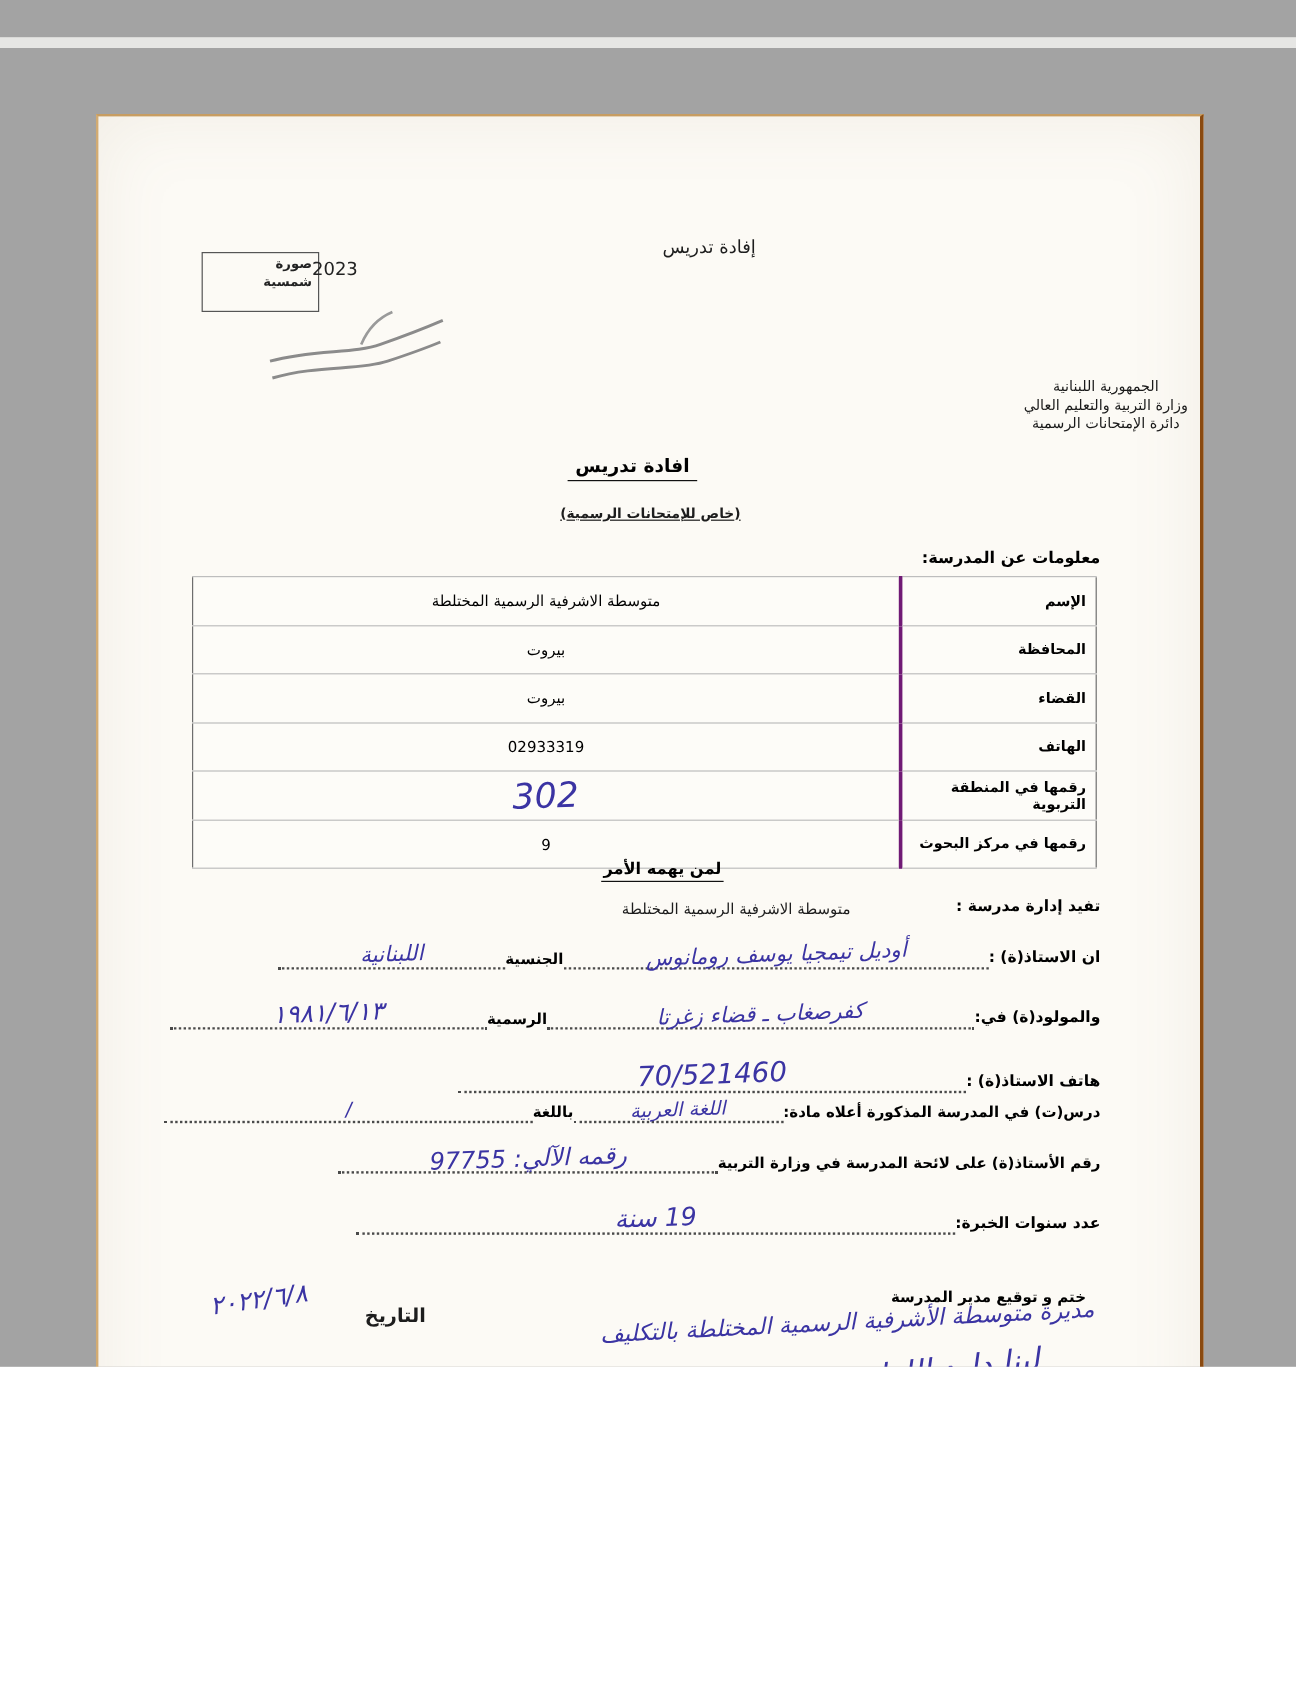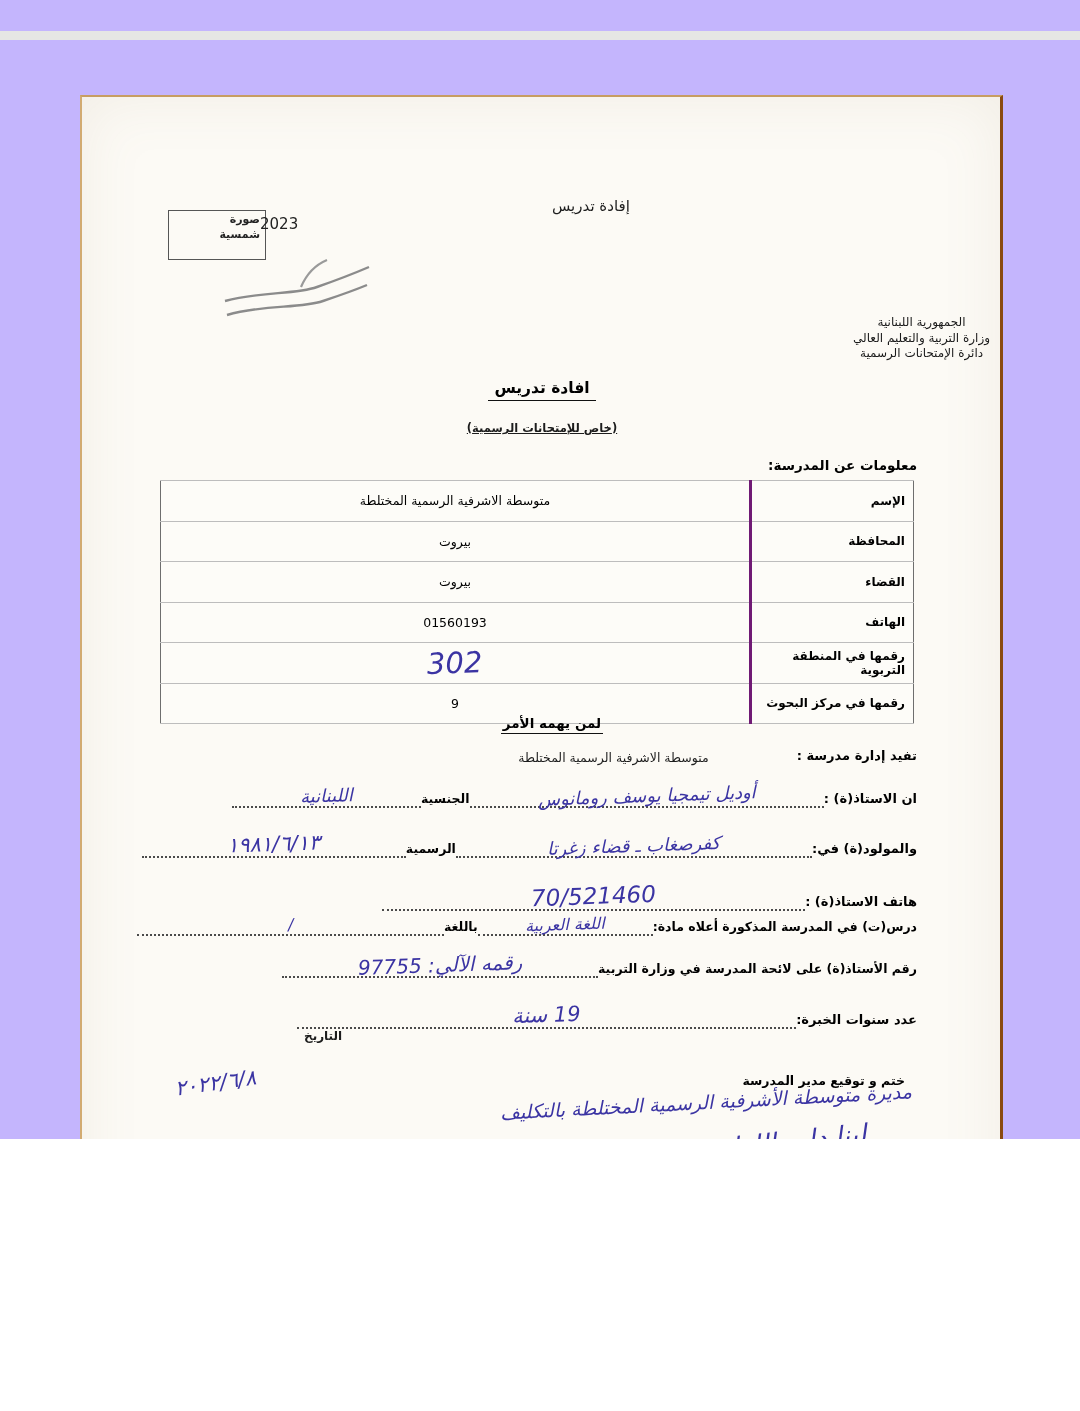--- a/index.html
+++ b/index.html
@@ -1,33 +1,33 @@
 <!DOCTYPE html>
 <html><head>
 <meta charset="utf-8">
 <style>
   html,body{margin:0;padding:0;}
   body{width:1080px;height:1411px;background:#ffffff;font-family:"DejaVu Sans",sans-serif;overflow:hidden;}
-  .canvas{position:relative;width:1080px;height:1139px;background:#c4b5fd;overflow:hidden;}
+  .canvas{position:relative;width:1080px;height:1139px;background:#a3a3a3;overflow:hidden;}
   .gray-band{position:absolute;top:31px;left:0;width:1080px;height:9px;background:#e6e6e4;}
   .page{position:absolute;left:80px;top:95px;width:918px;height:1277px;background:#fcfaf5;
         border-top:2px solid #c79d62;border-left:2px solid #d2ab72;border-right:3px solid #8a4a10;
         box-shadow:inset 0 0 60px rgba(150,130,100,.10);}
   .bottom-band{position:absolute;left:-2px;right:-3px;bottom:0;height:27px;background:#84500e;
         border-radius:60px 40px 0 0 / 16px 9px 0 0;}
   .abs{position:absolute;}
   .printed{color:#1d1d1d;}
   .hw{font-style:italic;color:#3b34a3;font-family:"DejaVu Sans",sans-serif;}
   .top-title{left:470px;top:100px;font-size:15px;letter-spacing:.5px;}
   .photo-box{left:86px;top:113px;width:86px;height:44px;border:1.5px solid #555;font-size:11px;
         font-weight:700;padding:2px 5px;direction:rtl;text-align:right;line-height:1.35;color:#222;}
   .year{left:178px;top:118px;font-size:15px;color:#222;}
   .swoosh{left:135px;top:160px;}
   .gov-header{right:10px;top:218px;text-align:center;font-size:12px;line-height:15.5px;color:#1a1a1a;direction:rtl;}
-  .cert-title-wrap{left:330px;top:281px;width:260px;text-align:center;}
+  .cert-title-wrap{left:315px;top:281px;width:260px;text-align:center;}
   .cert-title-wrap span{font-size:15.5px;font-weight:700;border-bottom:1.6px solid #111;padding:0 6px 3px;}
   .cert-subtitle{left:330px;top:324px;width:260px;text-align:center;font-size:11.5px;font-weight:600;text-decoration:underline;}
   .info-heading{right:83px;top:360px;font-size:13.5px;font-weight:700;direction:rtl;}
   table.school{position:absolute;left:78px;top:383px;width:754px;border-collapse:collapse;direction:rtl;
         border:1.5px solid #6e6e6e;background:rgba(255,255,255,.35);}
   table.school td{border-top:1px solid #bdbdbd;border-bottom:1px solid #bdbdbd;height:37.5px;}
   td.lbl-cell{width:152px;font-weight:700;font-size:12px;text-align:right;padding-right:8px;border-left:3px solid #701a75;margin-top:32px;}
   td.val-cell{text-align:center;font-size:12.5px;}
   .hw-302{font-size:29px;display:inline-block;transform:rotate(-2deg);font-weight:400;}
   .to-whom{left:350px;top:616px;width:240px;text-align:center;}
@@ -51,21 +51,21 @@
   .l-subject{top:820px;right:83px;left:55px;}
   .l-subject .subj{width:175px;font-size:16px;}
   .l-subject .lang{flex:1;font-size:16px;}
   .l-roster{top:858px;right:83px;left:200px;}
   .l-roster .ros{flex:1;font-size:20px;}
   .l-exp{top:908px;right:83px;left:215px;}
   .l-exp .exp{flex:1;font-size:21px;}
   .stamp-label{right:95px;top:976px;font-size:12.5px;font-weight:700;direction:rtl;}
   .hw-capacity{left:383px;top:994px;width:482px;text-align:center;font-size:19px;transform:rotate(-3deg);direction:rtl;}
   .hw-director{left:535px;top:1030px;width:330px;text-align:center;font-size:26px;transform:rotate(-6deg);direction:rtl;}
-  .date-label{left:222px;top:932px;font-size:12px;font-weight:700;}
+  .date-label{left:222px;top:990px;font-size:16px;font-weight:700;}
   .hw-date{left:46px;top:974px;width:175px;text-align:center;font-size:21px;transform:rotate(-8deg);}
   .sig{left:528px;top:1086px;transform:rotate(-3deg);}
   .stamp{left:605px;top:1050px;width:198px;height:198px;transform:rotate(-16deg);opacity:.93;}
 </style>
 </head>
 <body>
 
 <div class="canvas">
   <div class="gray-band"></div>
 
@@ -107,21 +107,21 @@
       <tr>
         <td class="lbl-cell">المحافظة</td>
         <td class="val-cell">بيروت</td>
       </tr>
       <tr>
         <td class="lbl-cell">القضاء</td>
         <td class="val-cell">بيروت</td>
       </tr>
       <tr>
         <td class="lbl-cell">الهاتف</td>
-        <td class="val-cell">01560193</td>
+        <td class="val-cell">02933319</td>
       </tr>
       <tr>
         <td class="lbl-cell">رقمها في المنطقة التربوية</td>
         <td class="val-cell"><span class="hw hw-302">302</span></td>
       </tr>
       <tr>
         <td class="lbl-cell">رقمها في مركز البحوث</td>
         <td class="val-cell">9</td>
       </tr>
     </tbody>

